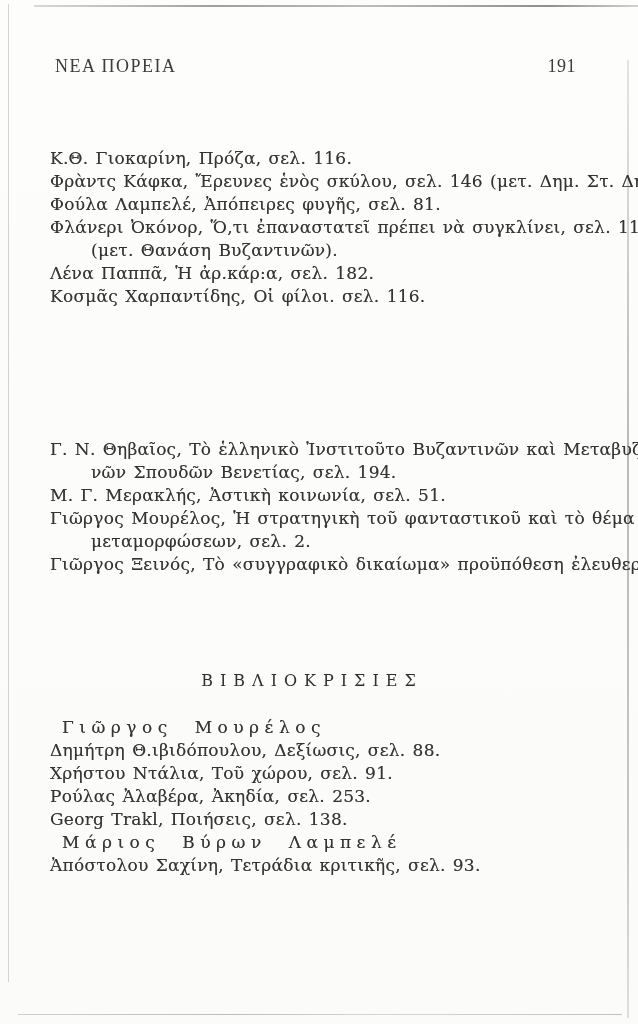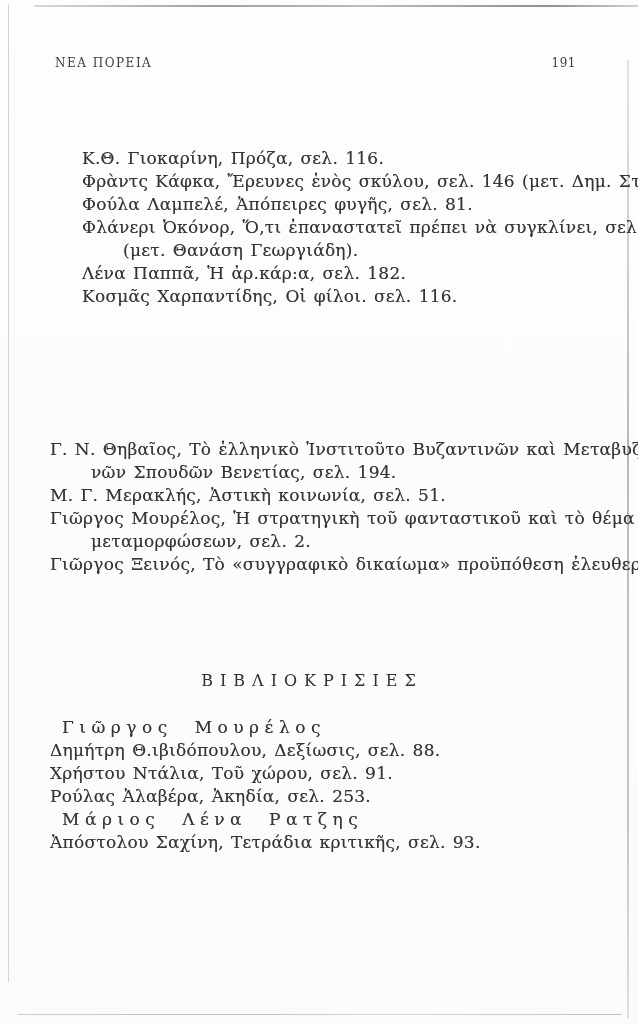--- a/index.html
+++ b/index.html
@@ -25,23 +25,24 @@
                  background: linear-gradient(180deg, #e4e4e2, #b9b9b7 40%, #c6c6c4 80%, #dededd); }
   .edge-bottom { bottom: 9px; left: 18px; right: 16px; height: 1px;
                  background: linear-gradient(90deg, #cfcfcd, #bdbdbb 35%, #d6d6d4 60%, #c1c1bf); }
 
   .running-head {
     position: absolute;
     top: 56px; left: 55px; right: 62px;
     display: flex;
     justify-content: space-between;
     align-items: baseline;
-    font-size: 12px;
+    font-size: 18px;
     letter-spacing: 1.5px;
     color: #3c3c3c;
+    font-family: Liberation Serif, serif;
   }
   .running-head .folio { letter-spacing: 0.5px; }
 
   .section-title {
     position: absolute;
     left: 0; right: 14px;
     text-align: center;
     font-size: 16px;
     letter-spacing: 7px;
     word-spacing: 9px;
@@ -51,21 +52,21 @@
   .t1 { top: 94px; }
   .t2 { top: 387px; }
   .t3 { top: 671px; }
 
   .block {
     position: absolute;
     left: 50px;
     right: 30px;
     font-size: 17px;
   }
-  .b1 { top: 147px; margin-left: 32px; }
+  .b1 { top: 147px; }
   .b2 { top: 438px; }
   .b3 { top: 716px; }
 
   .line {
     height: 23px;
     line-height: 23px;
     white-space: nowrap;
     letter-spacing: 0.25px;
     word-spacing: 1.5px;
     color: #343434;
@@ -88,21 +89,21 @@
     <span>ΝΕΑ ΠΟΡΕΙΑ</span>
     <span class="folio">191</span>
   </div>
 
 
   <div class="block b1">
     <div class="line">Κ.Θ. Γιοκαρίνη, Πρόζα, σελ. 116.</div>
     <div class="line">Φρὰντς Κάφκα, Ἔρευνες ἑνὸς σκύλου, σελ. 146 (μετ. Δημ. Στ. Δήμου).</div>
     <div class="line">Φούλα Λαμπελέ, Ἀπόπειρες φυγῆς, σελ. 81.</div>
     <div class="line">Φλάνερι Ὀκόνορ, Ὅ,τι ἐπαναστατεῖ πρέπει νὰ συγκλίνει, σελ. 117</div>
-    <div class="line indent">(μετ. Θανάση Γεωργιάδη).</div>
+    <div class="line indent">(μετ. Θανάση Βυζαντινῶν).</div>
     <div class="line">Λένα Παππᾶ, Ἡ ἀρ.κάρ:α, σελ. 182.</div>
     <div class="line">Κοσμᾶς Χαρπαντίδης, Οἱ φίλοι. σελ. 116.</div>
   </div>
 
 
   <div class="block b2">
     <div class="line">Γ. Ν. Θηβαῖος, Τὸ ἑλληνικὸ Ἰνστιτοῦτο Βυζαντινῶν καὶ Μεταβυζαντι-</div>
     <div class="line indent">νῶν Σπουδῶν Βενετίας, σελ. 194.</div>
     <div class="line">Μ. Γ. Μερακλής, Ἀστικὴ κοινωνία, σελ. 51.</div>
     <div class="line">Γιῶργος Μουρέλος, Ἡ στρατηγικὴ τοῦ φανταστικοῦ καὶ τὸ θέμα τῶν</div>
@@ -110,17 +111,18 @@
     <div class="line">Γιῶργος Ξεινός, Τὸ «συγγραφικὸ δικαίωμα» προϋπόθεση ἐλευθερίας,</div>
   </div>
 
   <div class="section-title t3">ΒΙΒΛΙΟΚΡΙΣΙΕΣ</div>
 
   <div class="block b3">
     <div class="line spaced">Γιῶργος Μουρέλος</div>
     <div class="line">Δημήτρη Θ.ιβιδόπουλου, Δεξίωσις, σελ. 88.</div>
     <div class="line">Χρήστου Ντάλια, Τοῦ χώρου, σελ. 91.</div>
     <div class="line">Ρούλας Ἀλαβέρα, Ἀκηδία, σελ. 253.</div>
-    <div class="line spaced">Μάριος Λένα Ρατζης</div>
+    <div class="line">Georg Trakl, Ποιήσεις, σελ. 138.</div>
+    <div class="line spaced">Μάριος Βύρων Λαμπελέ</div>
     <div class="line">Ἀπόστολου Σαχίνη, Τετράδια κριτικῆς, σελ. 93.</div>
   </div>
 
 </div>
 
 </body></html>

